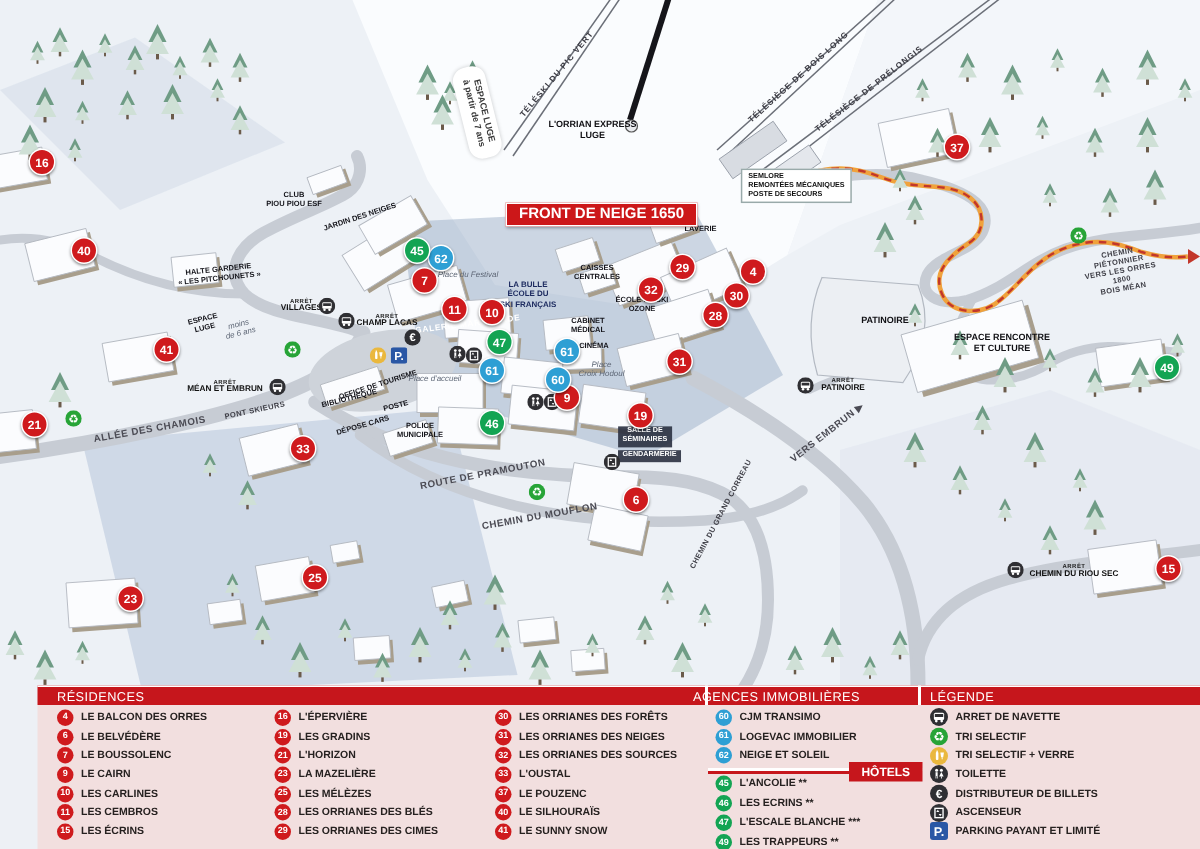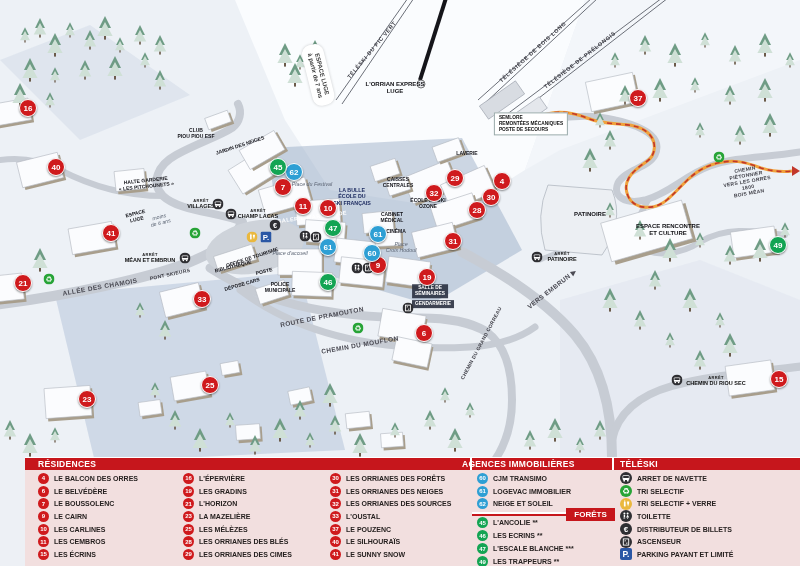--- a/index.html
+++ b/index.html
@@ -40,21 +40,21 @@
   #banner{position:absolute;left:337px;top:135px;background:var(--c-banner);color:#fff;
           font-size:10px;font-weight:bold;padding:1px 8px 2px;border:1px solid #fff;
           box-shadow:0 1px 2px rgba(0,0,0,.35);white-space:nowrap;z-index:6;}
 
   
   .panel-bg{position:absolute;left:25px;top:469px;width:775px;height:97px;background:var(--c-panel_bg);
             border-top:1.5px solid #fff;z-index:10;}
   .panel-bar{position:absolute;left:25px;top:457px;width:775px;height:12px;background:var(--c-header);
              border-top:1px solid #fff;z-index:11;}
   .bar-sep{position:absolute;top:457px;width:2px;height:13px;background:#fff;z-index:12;}
-  .bar-title{position:absolute;top:458.5px;color:#fff;font-size:8.5px;font-weight:bold;
+  .bar-title{position:absolute;top:458.5px;color:#fff;font-size:8.5px;font-weight:normal;
              letter-spacing:.3px;z-index:12;white-space:nowrap;}
   .lcol{position:absolute;display:flex;flex-direction:column;padding-top:3px;z-index:12;}
   .litem{height:12.7px;display:flex;align-items:center;gap:5px;}
   .lnum{width:11px;height:11px;border-radius:50%;flex:none;display:flex;align-items:center;
         justify-content:center;color:#fff;font-size:6px;font-weight:bold;}
   .lname{font-size:7px;font-weight:bold;color:#262120;white-space:nowrap;}
   .licon{width:12px;height:12px;flex:none;}
   .hot-white{position:absolute;left:472px;top:511.5px;width:143px;height:2px;background:#fff;z-index:12;}
   .hot-red{position:absolute;left:472px;top:513.5px;width:95px;height:2.5px;background:var(--c-header);z-index:12;}
   .hot-box{position:absolute;left:566px;top:508px;width:49px;height:12.5px;background:var(--c-header);
@@ -1102,28 +1102,29 @@
         <span>47</span>
       </div>
       <div class="marker m-hotel" style="left: 328px; top: 282px;">
         <span>46</span>
       </div>
       <div class="marker m-hotel" style="left: 778px; top: 245px;">
         <span>49</span>
       </div>
     </div>
 
+  <div id="banner">FRONT DE NEIGE 1650</div>
 
   <div class="panel-bg"></div>
   <div class="panel-bar"></div>
   <div class="bar-sep" style="left:470px"></div>
   <div class="bar-sep" style="left:612px"></div>
   <div class="bar-title" style="left:38px">RÉSIDENCES</div>
   <div class="bar-title" style="left:462px">AGENCES IMMOBILIÈRES</div>
-  <div class="bar-title" style="left:620px">TÉLÉSKI</div>
+  <div class="bar-title" style="left:620px">LÉGENDE</div>
 
   <div class="lcol" style="left:38px;top:469px">
 
   <div class="litem">
         <span class="lnum" style="background:var(--c-residence)">4</span>
         <span class="lname">LE BALCON DES ORRES</span>
       </div>
       <div class="litem">
         <span class="lnum" style="background:var(--c-residence)">6</span>
         <span class="lname">LE BELVÉDÈRE</span>
@@ -1223,21 +1224,21 @@
         <span class="lname">LOGEVAC IMMOBILIER</span>
       </div>
       <div class="litem">
         <span class="lnum" style="background:var(--c-agence)">62</span>
         <span class="lname">NEIGE ET SOLEIL</span>
       </div>
     </div>
 
   <div class="hot-white"></div>
   <div class="hot-red"></div>
-  <div class="hot-box">FORÊTS</div>
+  <div class="hot-box">HÔTELS</div>
 
   <div class="lcol" style="left:477px;top:513px">
 
   <div class="litem" style="height:13px">
         <span class="lnum" style="background:var(--c-hotel)">45</span>
         <span class="lname">L'ANCOLIE **</span>
       </div>
       <div class="litem" style="height:13px">
         <span class="lnum" style="background:var(--c-hotel)">46</span>
         <span class="lname">LES ECRINS **</span>

